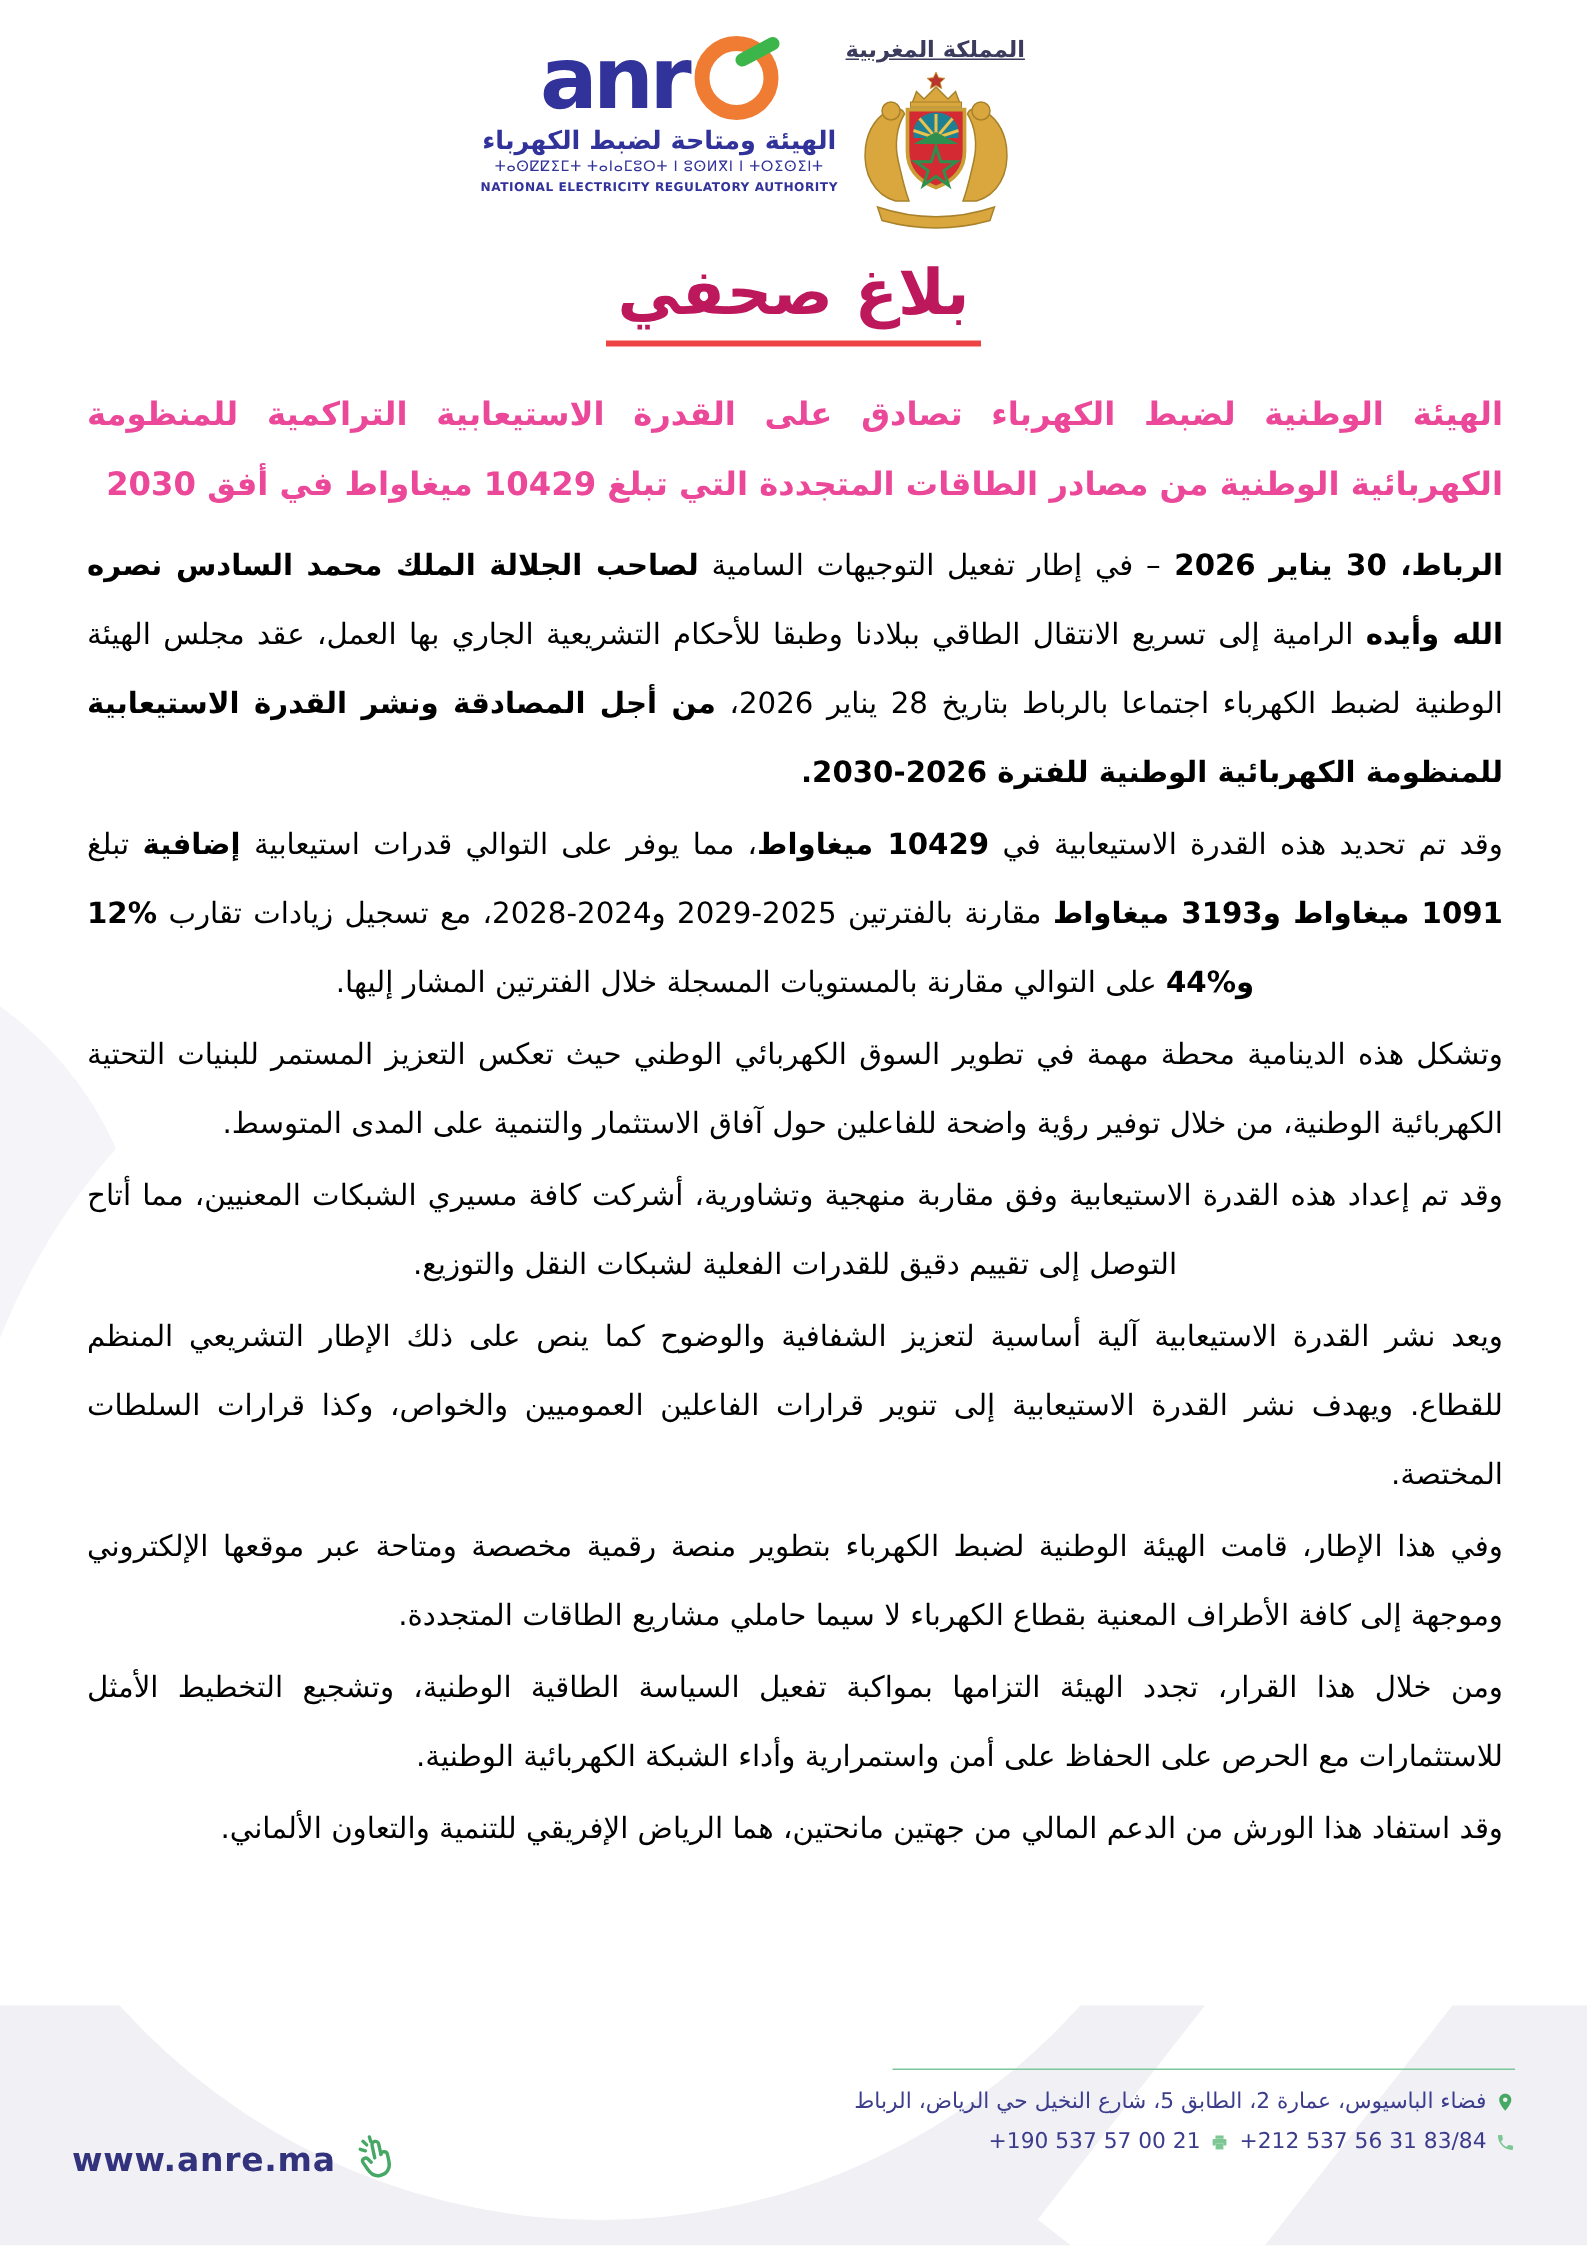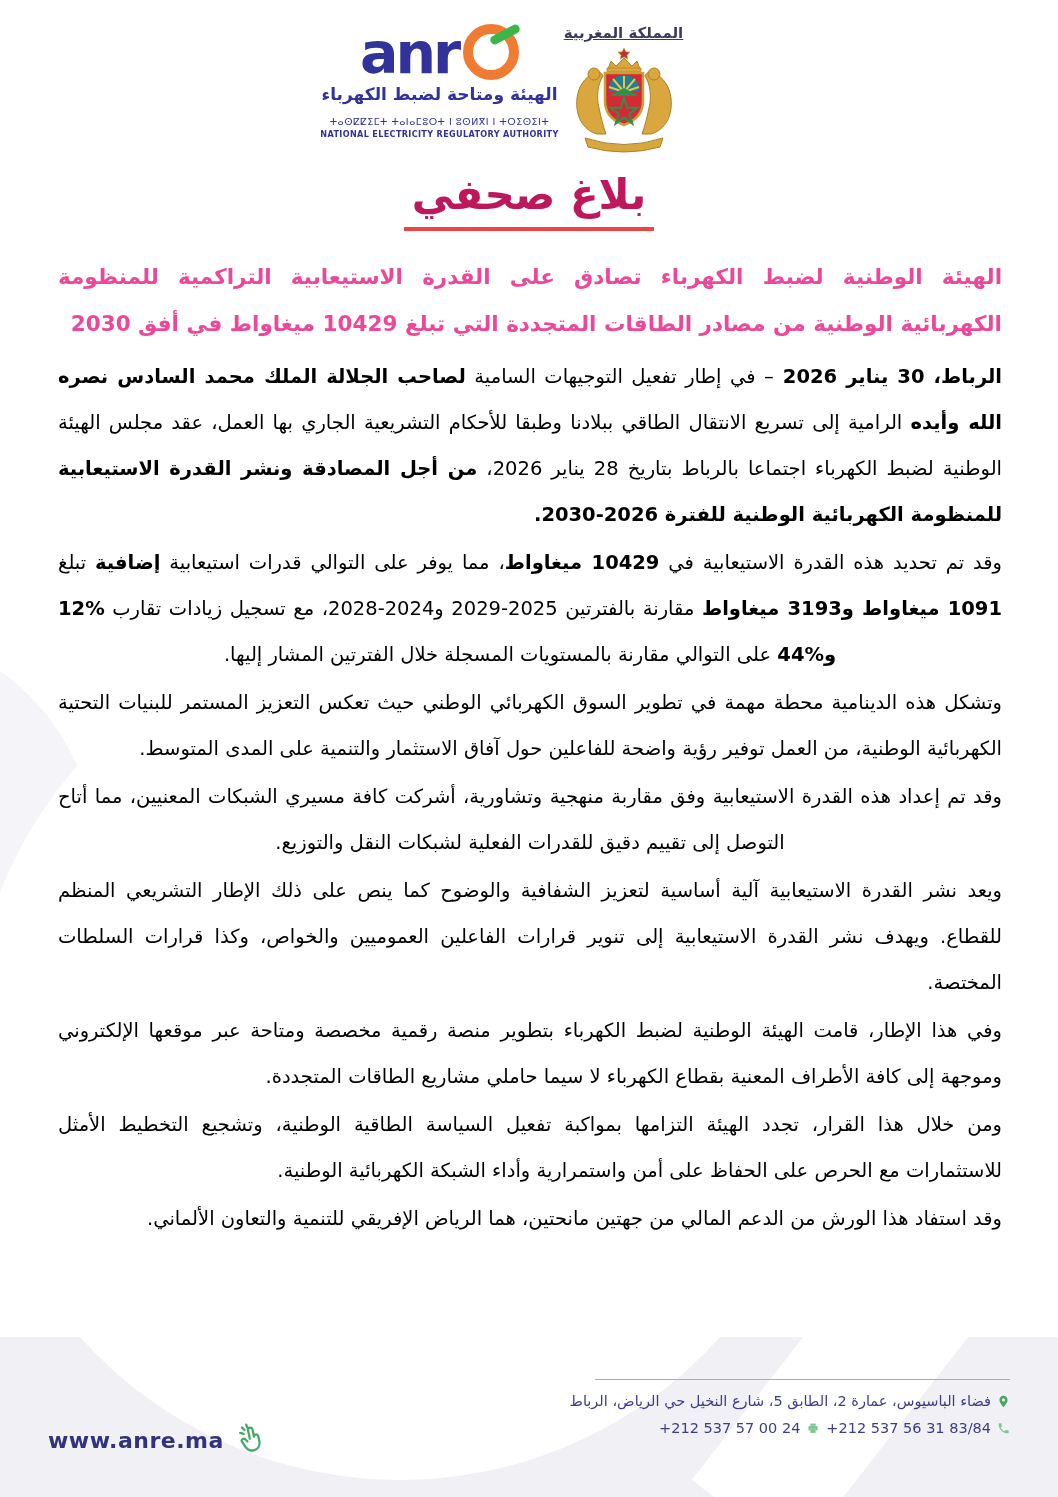--- a/index.html
+++ b/index.html
@@ -39,21 +39,21 @@
   .logo-anr{font-size:57px;font-weight:bold;color:#32329b;letter-spacing:-3px;}
   .logo-e{
     display:inline-block;width:36px;height:36px;margin-left:5px;margin-bottom:2px;
     border:10px solid #f07c33;border-radius:50%;position:relative;
   }
   .logo-e::after{
     content:"";position:absolute;right:-12px;top:-4px;width:32px;height:9px;
     background:#3cb54a;border-radius:5px;transform:rotate(-28deg);
   }
   .logo-ar{font-size:17px;font-weight:bold;color:#32329b;direction:rtl;white-space:nowrap;}
-  .logo-tif{font-size:9.5px;color:#32329b;letter-spacing:.5px;margin-top:12px;white-space:nowrap;}
+  .logo-tif{font-size:9.5px;color:#32329b;letter-spacing:.5px;margin-top:2px;white-space:nowrap;}
   .logo-en{font-size:8.1px;font-weight:bold;color:#32329b;letter-spacing:.35px;margin-top:2px;white-space:nowrap;}
 
   .kingdom{display:flex;flex-direction:column;align-items:center;width:160px;}
   .kingdom-label{font-size:15px;font-weight:bold;color:#3b3b5e;direction:rtl;margin-bottom:4px;white-space:nowrap;text-decoration:underline;}
 
   
   .title-wrap{position:relative;z-index:2;text-align:center;margin-top:16px;}
   .press-title{
     display:inline-block;font-size:42px;font-weight:bold;color:#be185d;
     direction:rtl;padding:0 8px 8px;border-bottom:4px solid #ef4444;
@@ -155,21 +155,21 @@
 
   <div class="title-wrap">
     <span class="press-title">بلاغ صحفي</span>
   </div>
 
   <div class="headline">الهيئة الوطنية لضبط الكهرباء تصادق على القدرة الاستيعابية التراكمية للمنظومة الكهربائية الوطنية من مصادر الطاقات المتجددة التي تبلغ 10429 ميغاواط في أفق 2030</div>
 
   <div class="main">
     <p><span class="b">الرباط، 30 يناير 2026 </span><span>– في إطار تفعيل التوجيهات السامية </span><span class="b">لصاحب الجلالة الملك محمد السادس نصره الله وأيده</span><span> الرامية إلى تسريع الانتقال الطاقي ببلادنا وطبقا للأحكام التشريعية الجاري بها العمل، عقد مجلس الهيئة الوطنية لضبط الكهرباء اجتماعا بالرباط بتاريخ 28 يناير 2026، </span><span class="b">من أجل المصادقة ونشر القدرة الاستيعابية للمنظومة الكهربائية الوطنية للفترة 2026-2030.</span></p>
     <p class="center-last"><span>وقد تم تحديد هذه القدرة الاستيعابية في </span><span class="b">10429 ميغاواط</span><span>، مما يوفر على التوالي قدرات استيعابية </span><span class="b">إضافية</span><span> تبلغ </span><span class="b">1091 ميغاواط و3193 ميغاواط</span><span> مقارنة بالفترتين 2025-2029 و2024-2028، مع تسجيل زيادات تقارب </span><span class="b">%12 و%44</span><span> على التوالي مقارنة بالمستويات المسجلة خلال الفترتين المشار إليها.</span></p>
-    <p><span>وتشكل هذه الدينامية محطة مهمة في تطوير السوق الكهربائي الوطني حيث تعكس التعزيز المستمر للبنيات التحتية الكهربائية الوطنية، من العمل توفير رؤية واضحة للفاعلين حول آفاق الاستثمار والتنمية على المدى المتوسط.</span></p>
+    <p><span>وتشكل هذه الدينامية محطة مهمة في تطوير السوق الكهربائي الوطني حيث تعكس التعزيز المستمر للبنيات التحتية الكهربائية الوطنية، من خلال توفير رؤية واضحة للفاعلين حول آفاق الاستثمار والتنمية على المدى المتوسط.</span></p>
     <p class="center-last"><span>وقد تم إعداد هذه القدرة الاستيعابية وفق مقاربة منهجية وتشاورية، أشركت كافة مسيري الشبكات المعنيين، مما أتاح التوصل إلى تقييم دقيق للقدرات الفعلية لشبكات النقل والتوزيع.</span></p>
     <p><span>ويعد نشر القدرة الاستيعابية آلية أساسية لتعزيز الشفافية والوضوح كما ينص على ذلك الإطار التشريعي المنظم للقطاع. ويهدف نشر القدرة الاستيعابية إلى تنوير قرارات الفاعلين العموميين والخواص، وكذا قرارات السلطات المختصة.</span></p>
     <p><span>وفي هذا الإطار، قامت الهيئة الوطنية لضبط الكهرباء بتطوير منصة رقمية مخصصة ومتاحة عبر موقعها الإلكتروني وموجهة إلى كافة الأطراف المعنية بقطاع الكهرباء لا سيما حاملي مشاريع الطاقات المتجددة.</span></p>
     <p><span>ومن خلال هذا القرار، تجدد الهيئة التزامها بمواكبة تفعيل السياسة الطاقية الوطنية، وتشجيع التخطيط الأمثل للاستثمارات مع الحرص على الحفاظ على أمن واستمرارية وأداء الشبكة الكهربائية الوطنية.</span></p>
     <p><span>وقد استفاد هذا الورش من الدعم المالي من جهتين مانحتين، هما الرياض الإفريقي للتنمية والتعاون الألماني.</span></p>
   </div>
 
   <div class="footer-content">
     <div class="footer-site">
       <span class="footer-site-text">www.anre.ma</span>
@@ -202,18 +202,18 @@
         </span>
         <span class="num">+212 537 56 31 83/84</span>
         <span class="ic">
           <svg width="14" height="13" viewBox="0 0 24 24" fill="#7cc794">
               <path d="M7 3 h10 v4 h-10 z"></path>
               <rect x="3.5" y="7.5" width="17" height="8" rx="1.5"></rect>
               <rect x="7" y="12.5" width="10" height="8" fill="#a9dcb9"></rect>
               <rect x="7.8" y="13.3" width="8.4" height="6.4" fill="#7cc794"></rect>
             </svg>
         </span>
-        <span class="num">+212 537 57 00 24</span>
+        <span class="num">+190 537 57 00 21</span>
       </div>
     </div>
   </div>
 
 </div>
 
 </body></html>

